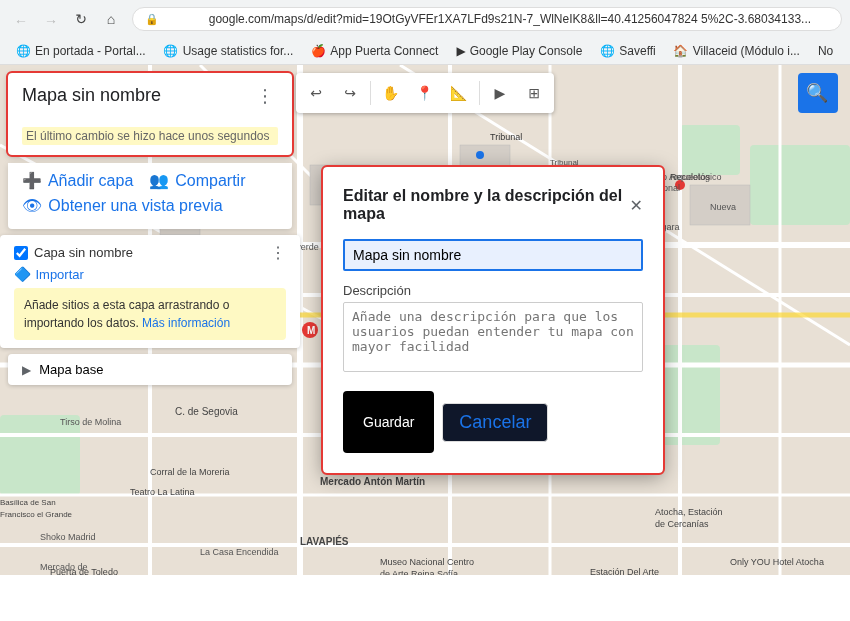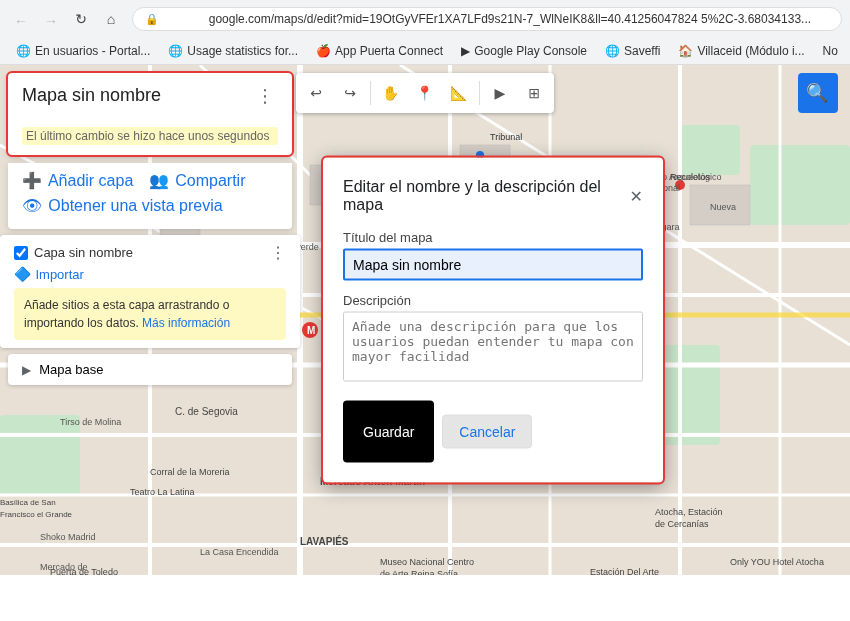--- a/index.html
+++ b/index.html
@@ -252,21 +252,21 @@
       outline: 2px solid #e53935;
     }
     .modal-header {
       display: flex;
       align-items: center;
       justify-content: space-between;
       margin-bottom: 16px;
     }
     .modal-title {
       font-size: 16px;
-      font-weight: 400;
+      font-weight: 700;
       color: #202124;
     }
     .modal-close {
       font-size: 16px;
       color: #5f6368;
       cursor: pointer;
       border: none; background: none;
     }
     .field-label {
       font-size: 13px;
@@ -304,26 +304,26 @@
       padding: 23px 20px;
       background: #000000;
       color: #fff;
       border: none;
       border-radius: 4px;
       cursor: pointer;
       font-size: 14px;
     }
     .btn-cancel {
       padding: 8px 16px;
-      background: #e5e5e5;
+      background: #0f172a;
       color: #1a73e8;
       border: 1px solid #ddd;
       border-radius: 4px;
       cursor: pointer;
-      font-size: 14px;
+      font-size: 18px;
     }
 
     
     .checkbox-label {
       display: flex; align-items: center; gap: 6px;
       font-size: 13px; color: #333;
     }
     .checkbox-label input { width: 14px; height: 14px; }
   </style>
 </head>
@@ -340,21 +340,21 @@
     </div>
     <div class="address-bar">
       <span class="lock-icon">🔒</span>
       <span class="address-text">google.com/maps/d/edit?mid=19OtGyVFEr1XA7LFd9s21N-7_WlNeIK8&amp;ll=40.41256047824 5%2C-3.68034133...</span>
     </div>
   </div>
 
   <div class="bookmarks-bar">
     <div class="bookmark-item">
       <span class="bookmark-icon">🌐</span>
-      <span>En usuarios - Portal...</span>
+      <span>En portada - Portal...</span>
     </div>
     <div class="bookmark-item">
       <span class="bookmark-icon">🌐</span>
       <span>Usage statistics for...</span>
     </div>
     <div class="bookmark-item">
       <span class="bookmark-icon">🍎</span>
       <span>App Puerta Connect</span>
     </div>
     <div class="bookmark-item">
@@ -542,21 +542,20 @@
   </div>
 
   <div class="modal-overlay">
     <div class="modal-dialog">
       <div class="modal-header">
         <span class="modal-title">Editar el nombre y la descripción del mapa</span>
         <button class="modal-close">
           <span>✕</span>
         </button>
       </div>
-      <div class="field-label">Título del mapa</div>
       <input class="field-input" type="text" value="Mapa sin nombre" style="">
       <div class="field-label">Descripción</div>
       <textarea class="field-textarea" placeholder="Añade una descripción para que los usuarios puedan entender tu mapa con mayor facilidad" style=""></textarea>
       <div class="modal-actions">
         <button class="btn-save">Guardar</button>
         <button class="btn-cancel">Cancelar</button>
       </div>
     </div>
   </div>
 

